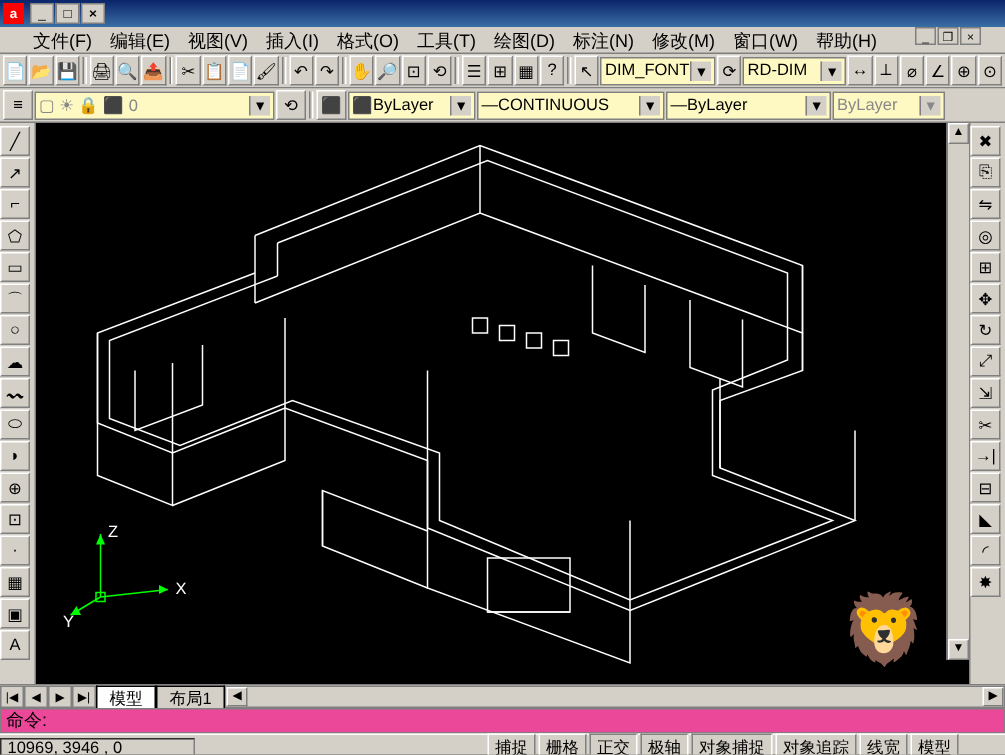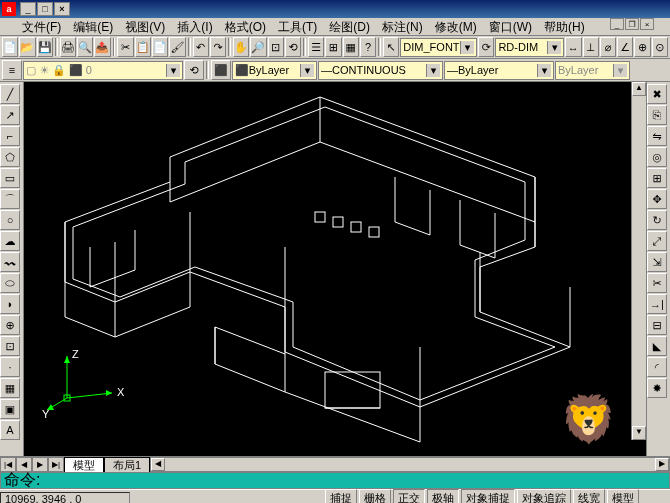--- a/index.html
+++ b/index.html
@@ -30,21 +30,21 @@
 .ucs { position: absolute; left: 18px; bottom: 38px; width: 90px; height: 70px; }
 .ucs line { stroke: #0f0; stroke-width: 1; }
 .ucs text { fill: #fff; font-size: 11px; }
 .lion { position: absolute; right: 28px; bottom: 10px; font-size: 46px; }
 .tabsrow { height: 16px; background: #d4d0c8; display: flex; align-items: stretch; border-top: 1px solid #808080; }
 .tabbtn { width: 16px; border: 1px solid #808080; background: #d4d0c8; font-size: 8px; display: flex; align-items: center; justify-content: center; }
 .tab { padding: 0 8px; background: #fff; border: 1px solid #000; border-bottom: none; font-size: 11px; display: flex; align-items: center; }
 .tab.inactive { background: #d4d0c8; }
 .hscroll { flex: 1; background: #d4d0c8; border: 1px solid #808080; display: flex; }
 .hscroll .sbtn { width: 14px; background: #d4d0c8; border: 1px solid #fff; border-right-color: #808080; border-bottom-color: #808080; font-size: 8px; text-align: center; }
-.cmdline { height: 17px; background: #14b8a6; border: 1px solid #808080; display: flex; align-items: center; padding: 0 3px; font-size: 16px; }
+.cmdline { height: 17px; background: #ec4899; border: 1px solid #808080; display: flex; align-items: center; padding: 0 3px; font-size: 12px; }
 .statusbar { height: 18px; background: #d4d0c8; display: flex; align-items: center; border-top: 1px solid #fff; font-size: 11px; }
 .coords { width: 130px; padding: 0 4px; border: 1px inset #808080; margin-right: 6px; }
 .stbtn { padding: 1px 4px; border: 1px solid #808080; border-top-color: #fff; border-left-color: #fff; background: #d4d0c8; margin: 0 1px; }
 .stbtn.pressed { border: 1px solid #808080; border-right-color: #fff; border-bottom-color: #fff; }
 </style>
 </head>
 <body>
 
 <div class="titlebar">
   <span class="icon">a</span>

